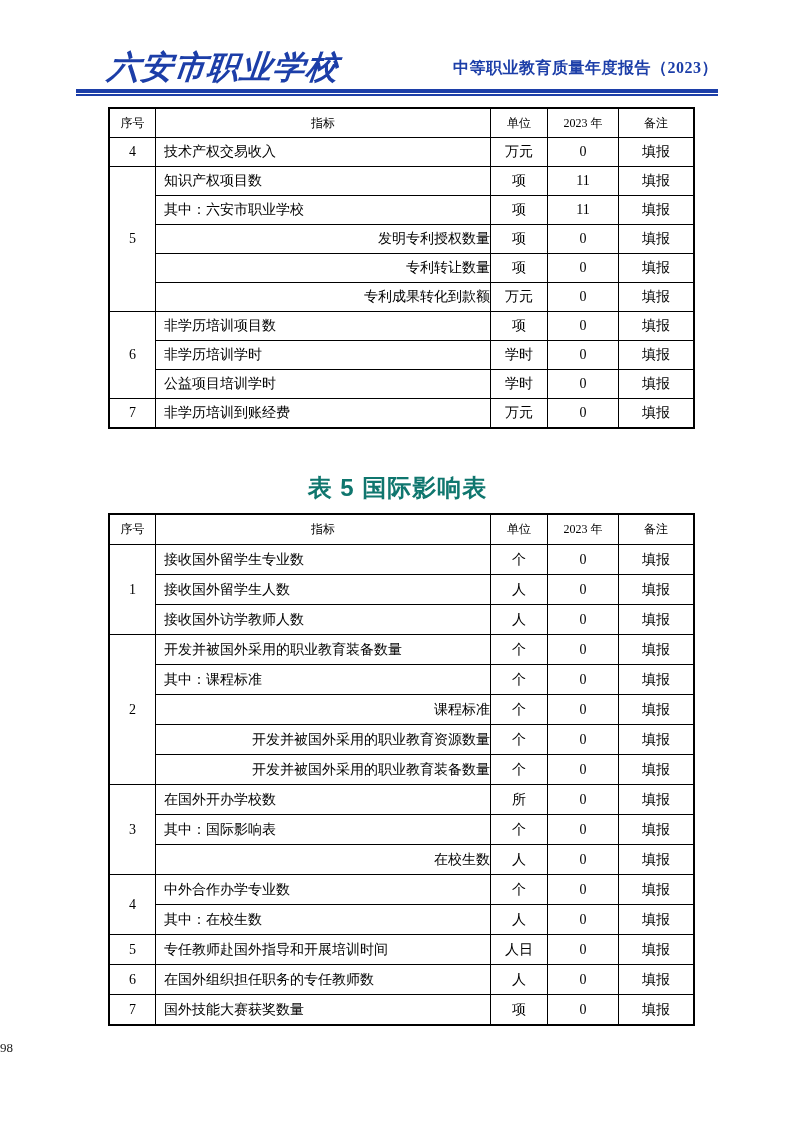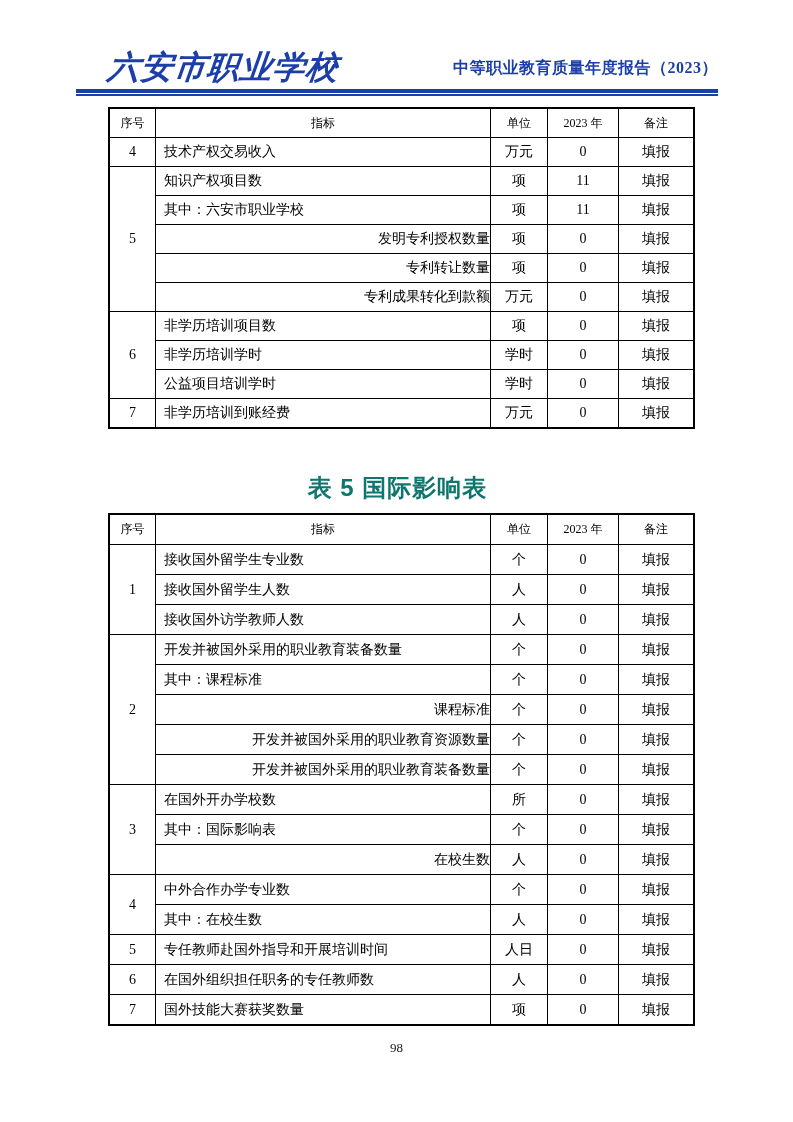--- a/index.html
+++ b/index.html
@@ -49,21 +49,21 @@
 
   
   .table5-title {
     position:absolute; top:472px; left:108px; width:579px; text-align:center;
     font-family:"Liberation Sans","DejaVu Sans",sans-serif;
     font-weight:bold; font-size:24px; color:#0f766e; letter-spacing:1px;
   }
 
   
   .page-number {
-    position:absolute; top:1040px; left:0; width:100%; text-align:center;
+    position:absolute; top:1040px; left:0; width:100%; text-align:left;
     font-size:13px; color:#1a1a1a;
   }
 </style>
 </head>
 <body>
 
 <div class="page-header">
   <div class="header-row">
     <div class="school-logo">六安市职业学校</div>
     <div class="report-title">中等职业教育质量年度报告（2023）</div>

